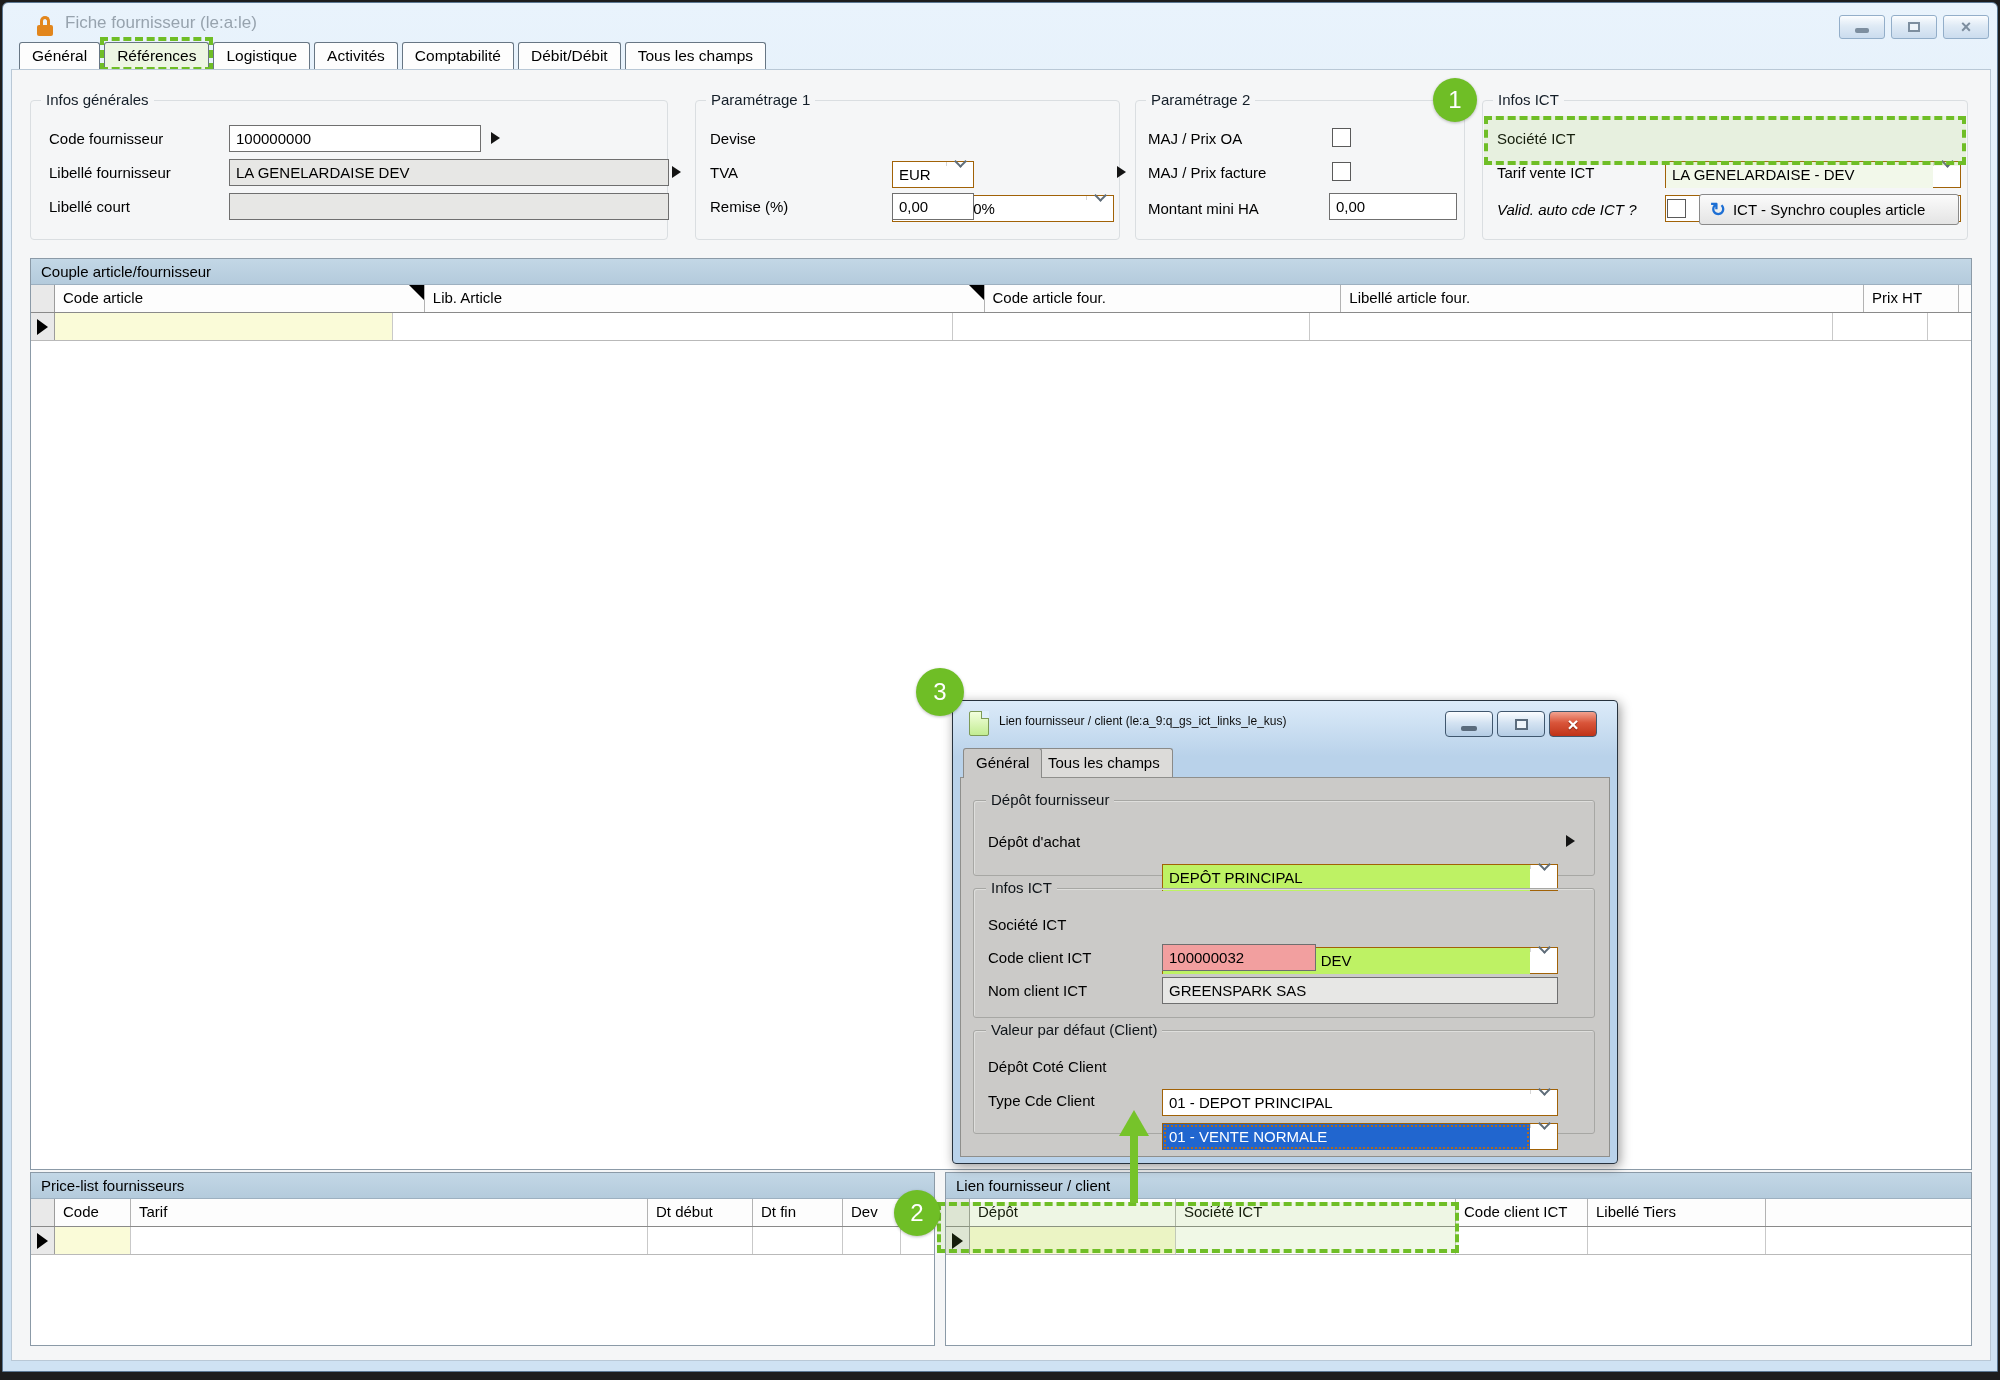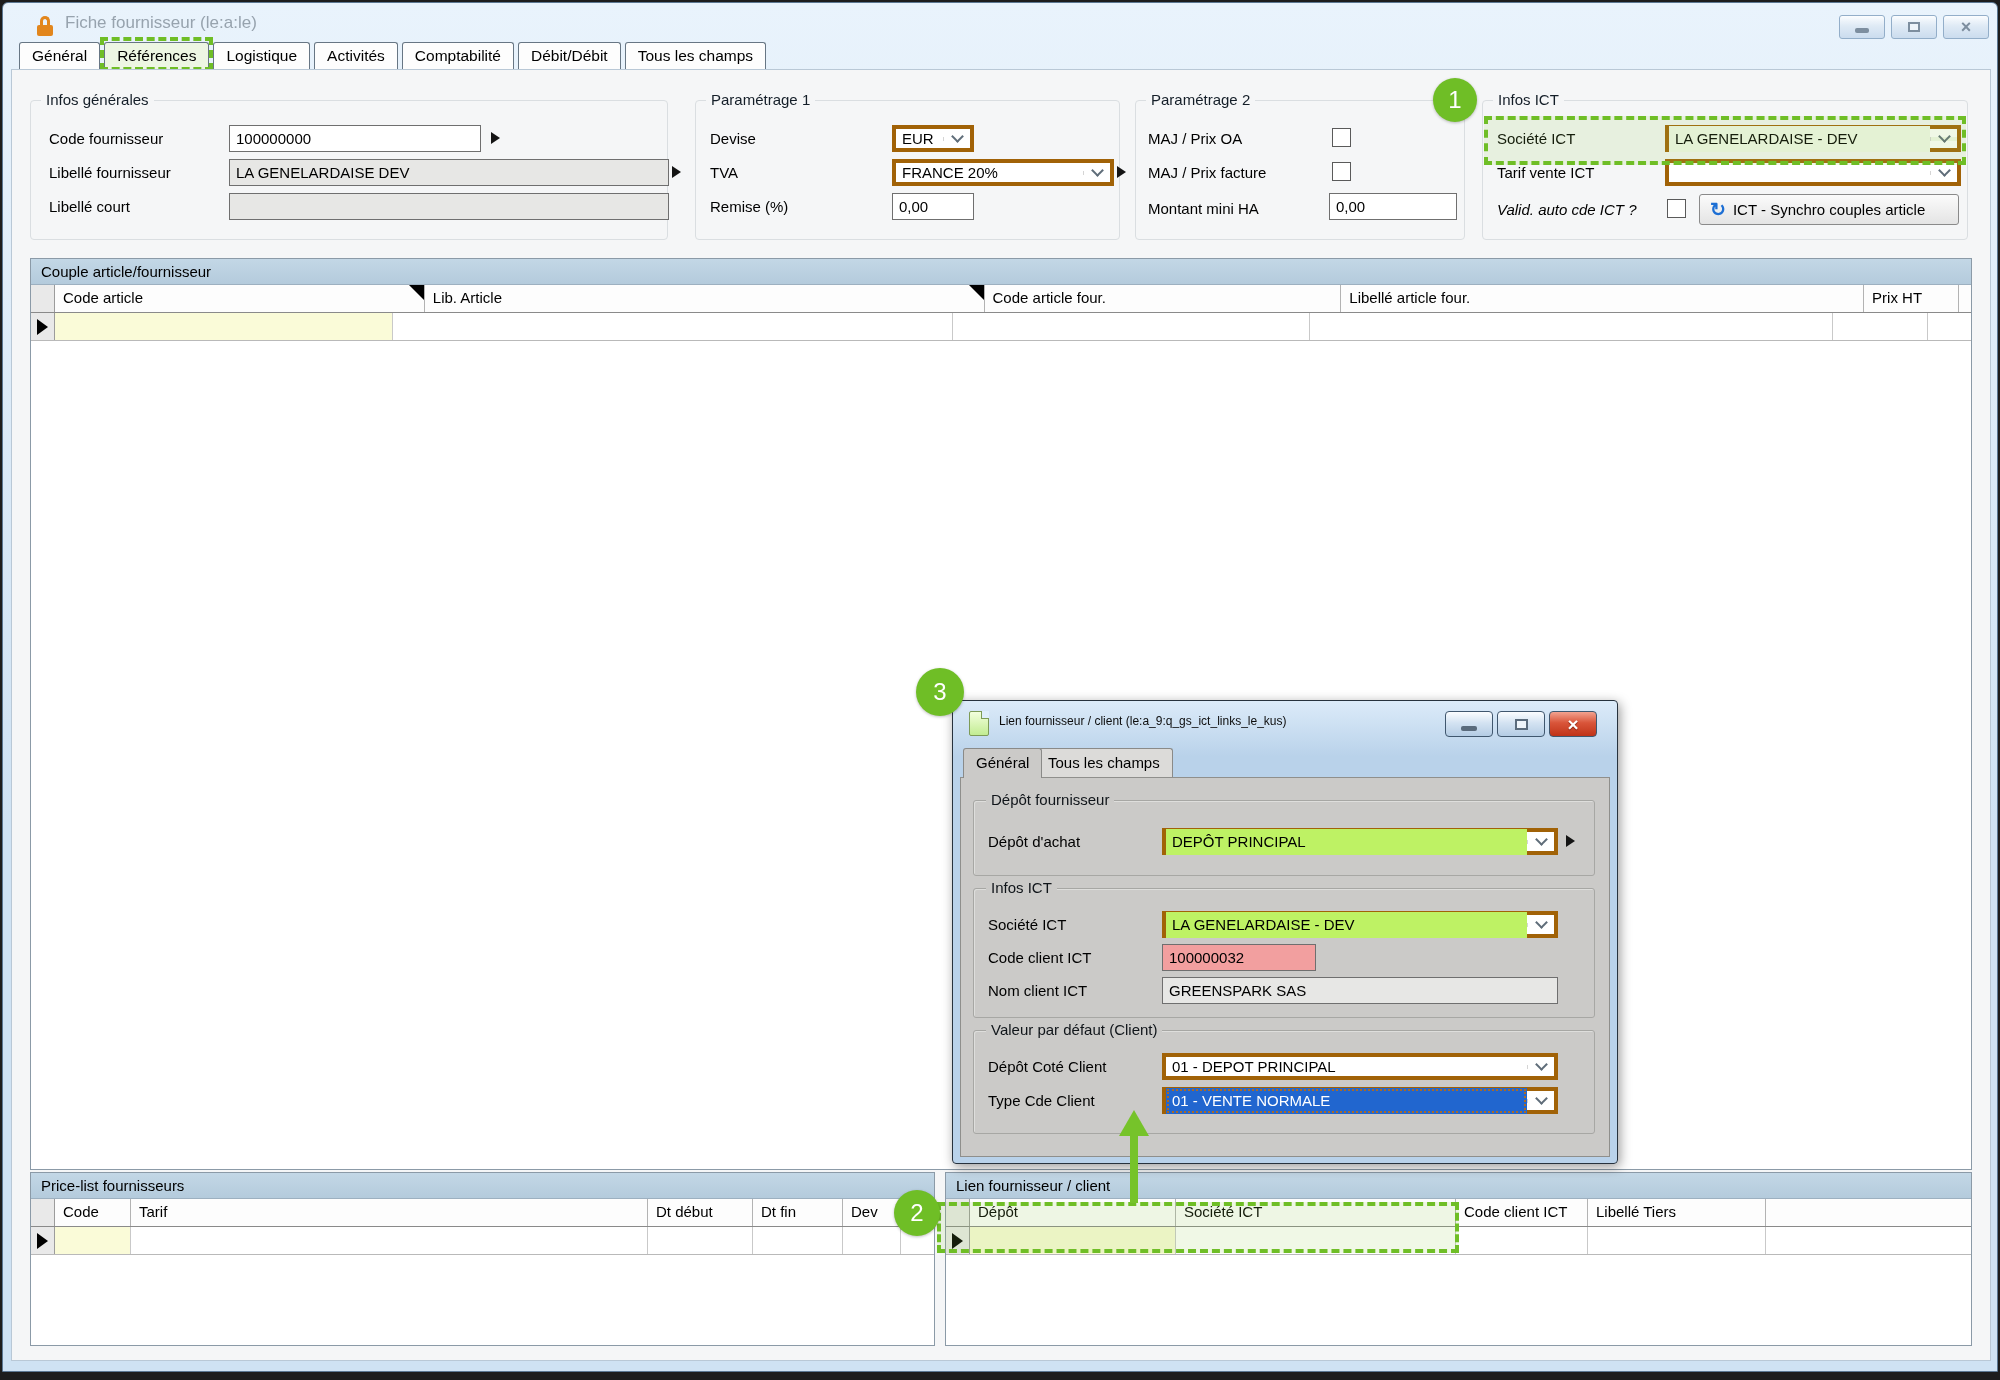--- a/index.html
+++ b/index.html
@@ -38,22 +38,22 @@
 
   
   .gb { position:absolute; border:1px solid #dadee1; border-radius:4px; }
   .gb-label { position:absolute; top:-10px; left:10px; background:#f5f6f7; padding:0 5px;
               font-size:15px; color:#141e28; }
   .lbl { position:absolute; font-size:15px; color:#000; white-space:nowrap; }
   .lbl.it { font-style:italic; }
   .inp { position:absolute; height:27px; border:1px solid #6f6f6f; background:#fff;
          font-size:15px; color:#000; padding:3px 6px; line-height:20px; white-space:nowrap; overflow:hidden; }
   .ro  { background:#e7e7e5; }
-  .combo { position:absolute; height:27px; border:4px solid #a16207; background:#fff;
-           display:flex; align-items:center; }
+  .combo { position:absolute; height:27px; border:1px solid #a16207; background:#fff;
+           display:flex; align-items:flex-start;margin-top:36px; }
   .combo .txt { flex:1; font-size:15px; padding:3px 6px; line-height:20px; white-space:nowrap; overflow:hidden; }
   .combo .chev-cell { width:27px; display:flex; align-items:center; justify-content:center;
                       border-left:1px solid #d5d5d5; background:#fff; }
   .chev { width:9px; height:9px; border-right:2px solid #5f6d79; border-bottom:2px solid #5f6d79;
           transform:rotate(45deg); margin-top:-5px; }
   .txt.pink { background:#bef264; }
   .txt.bluesel { background:#2166cf; color:#fff; outline:2px dotted #a96a28; outline-offset:-3px; }
   .det { position:absolute; width:0; height:0; border-top:6px solid transparent;
          border-bottom:6px solid transparent; border-left:9px solid #141414; }
   .cb { position:absolute; width:19px; height:19px; border:1px solid #5a5a5a; background:#fff; }

